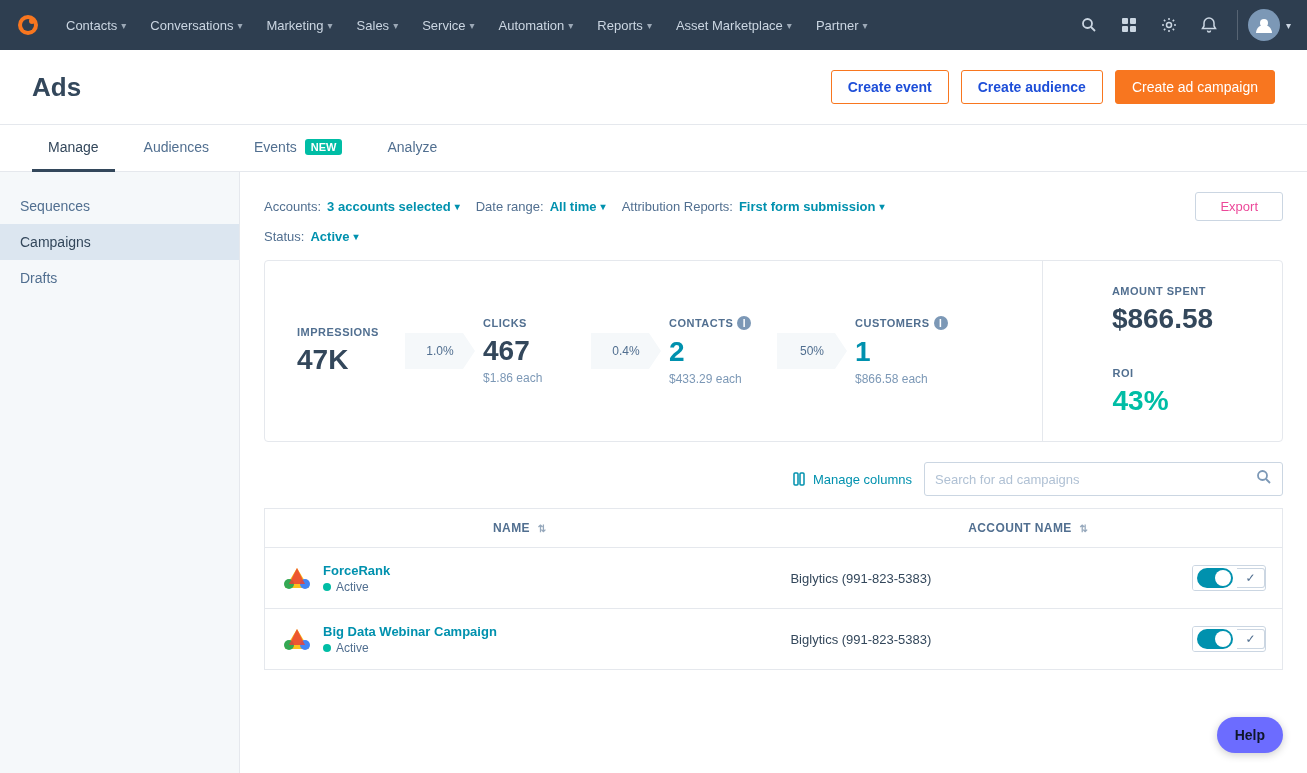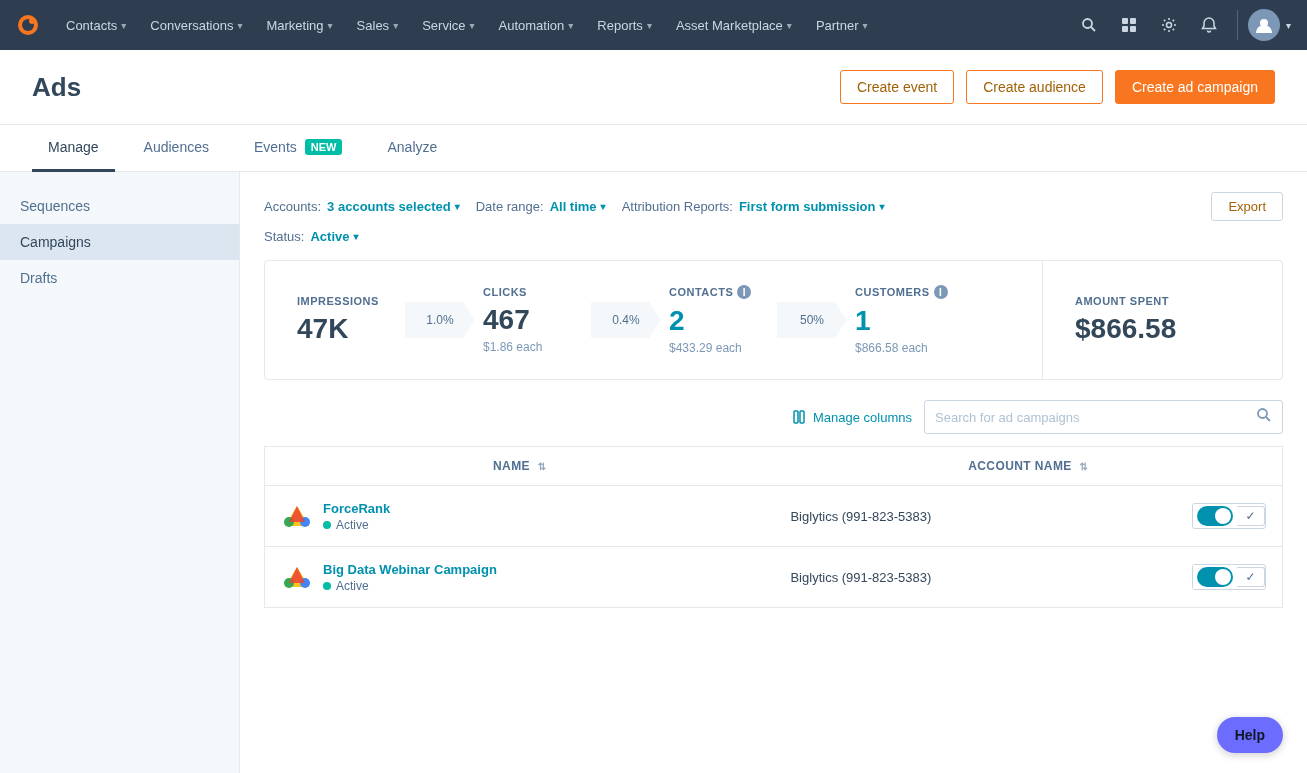--- a/index.html
+++ b/index.html
@@ -74,27 +74,27 @@
     }
     .page-title {
       font-size: 26px;
       font-weight: 600;
       color: #33475b;
       flex: 1;
     }
     .header-actions { display: flex; gap: 12px; align-items: center; }
     .btn-outline {
       border: 1px solid #f8761f;
-      color: #a16207;
+      color: #1d4ed8;
       background: #fff;
       padding: 8px 16px;
       border-radius: 3px;
       cursor: pointer;
       font-size: 14px;
-      font-weight: 400;
+      font-weight: 700;
     }
     .btn-primary {
       background: #f8761f;
       color: #fff;
       border: 1px solid #f8761f;
       padding: 8px 16px;
       border-radius: 3px;
       cursor: pointer;
       font-size: 14px;
       font-weight: 500;
@@ -177,22 +177,22 @@
       display: flex;
       align-items: center;
       gap: 4px;
     }
     .filter-value .chevron { font-size: 10px; }
     .filter-row-2 { display: flex; align-items: center; gap: 8px; margin-bottom: 16px; }
     .export-btn {
       margin-left: auto;
       border: 1px solid #cbd6e2;
       background: #fff;
-      color: #a16207;
-      padding: 6px 16px;
+      color: #ec4899;
+      padding: 6px 24px;
       border-radius: 3px;
       cursor: pointer;
       font-size: 13px;
     }
 
     
     .stats-container {
       display: flex;
       border: 1px solid #e5e8ed;
       border-radius: 4px;
@@ -263,20 +263,21 @@
       margin-top: 4px;
     }
 
     .stats-right {
       width: 240px;
       border-left: 1px solid #e5e8ed;
       display: flex;
       align-items: center;
       padding: 24px 32px;
       gap: 32px;
+      flex-direction: column;
     }
     .roi-value {
       font-size: 28px;
       font-weight: 600;
       color: #00bda5;
     }
 
     
     .table-controls {
       display: flex;
@@ -645,20 +646,24 @@
             </div>
             <div class="stat-value blue">1</div>
             <div class="sub-text">$866.58 each</div>
           </div>
         </div>
 
         <div class="stats-right">
           <div class="stat-block">
             <div class="stat-label">AMOUNT SPENT</div>
             <div class="stat-value">$866.58</div>
+          </div>
+          <div class="stat-block">
+            <div class="stat-label">ROI</div>
+            <div class="roi-value">43%</div>
           </div>
         </div>
       </div>
 
       <div class="table-controls">
         <button class="manage-columns-btn">
           <svg width="14" height="14" viewBox="0 0 14 14" fill="none" stroke="#0091ae" stroke-width="1.5">
             <rect x="1" y="1" width="4" height="12" rx="1"></rect>
             <rect x="7" y="1" width="4" height="12" rx="1"></rect>
           </svg>

